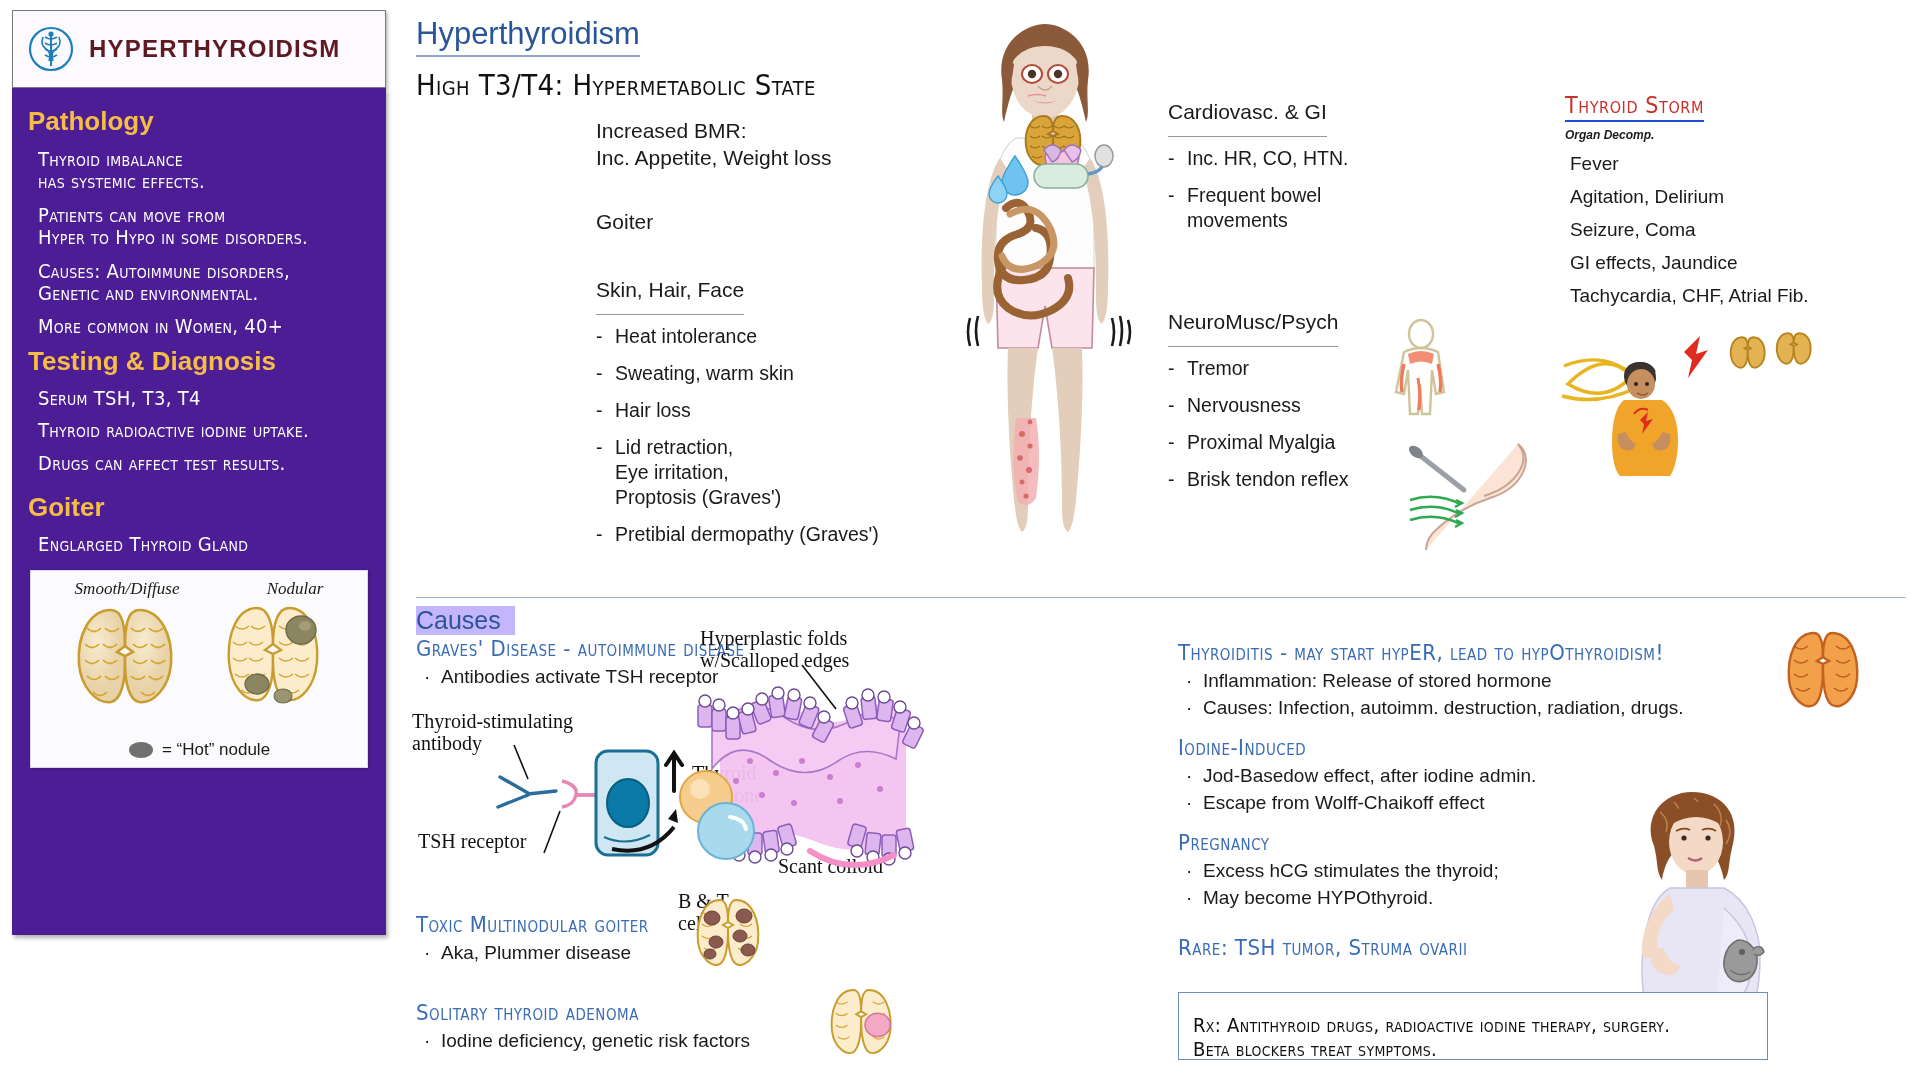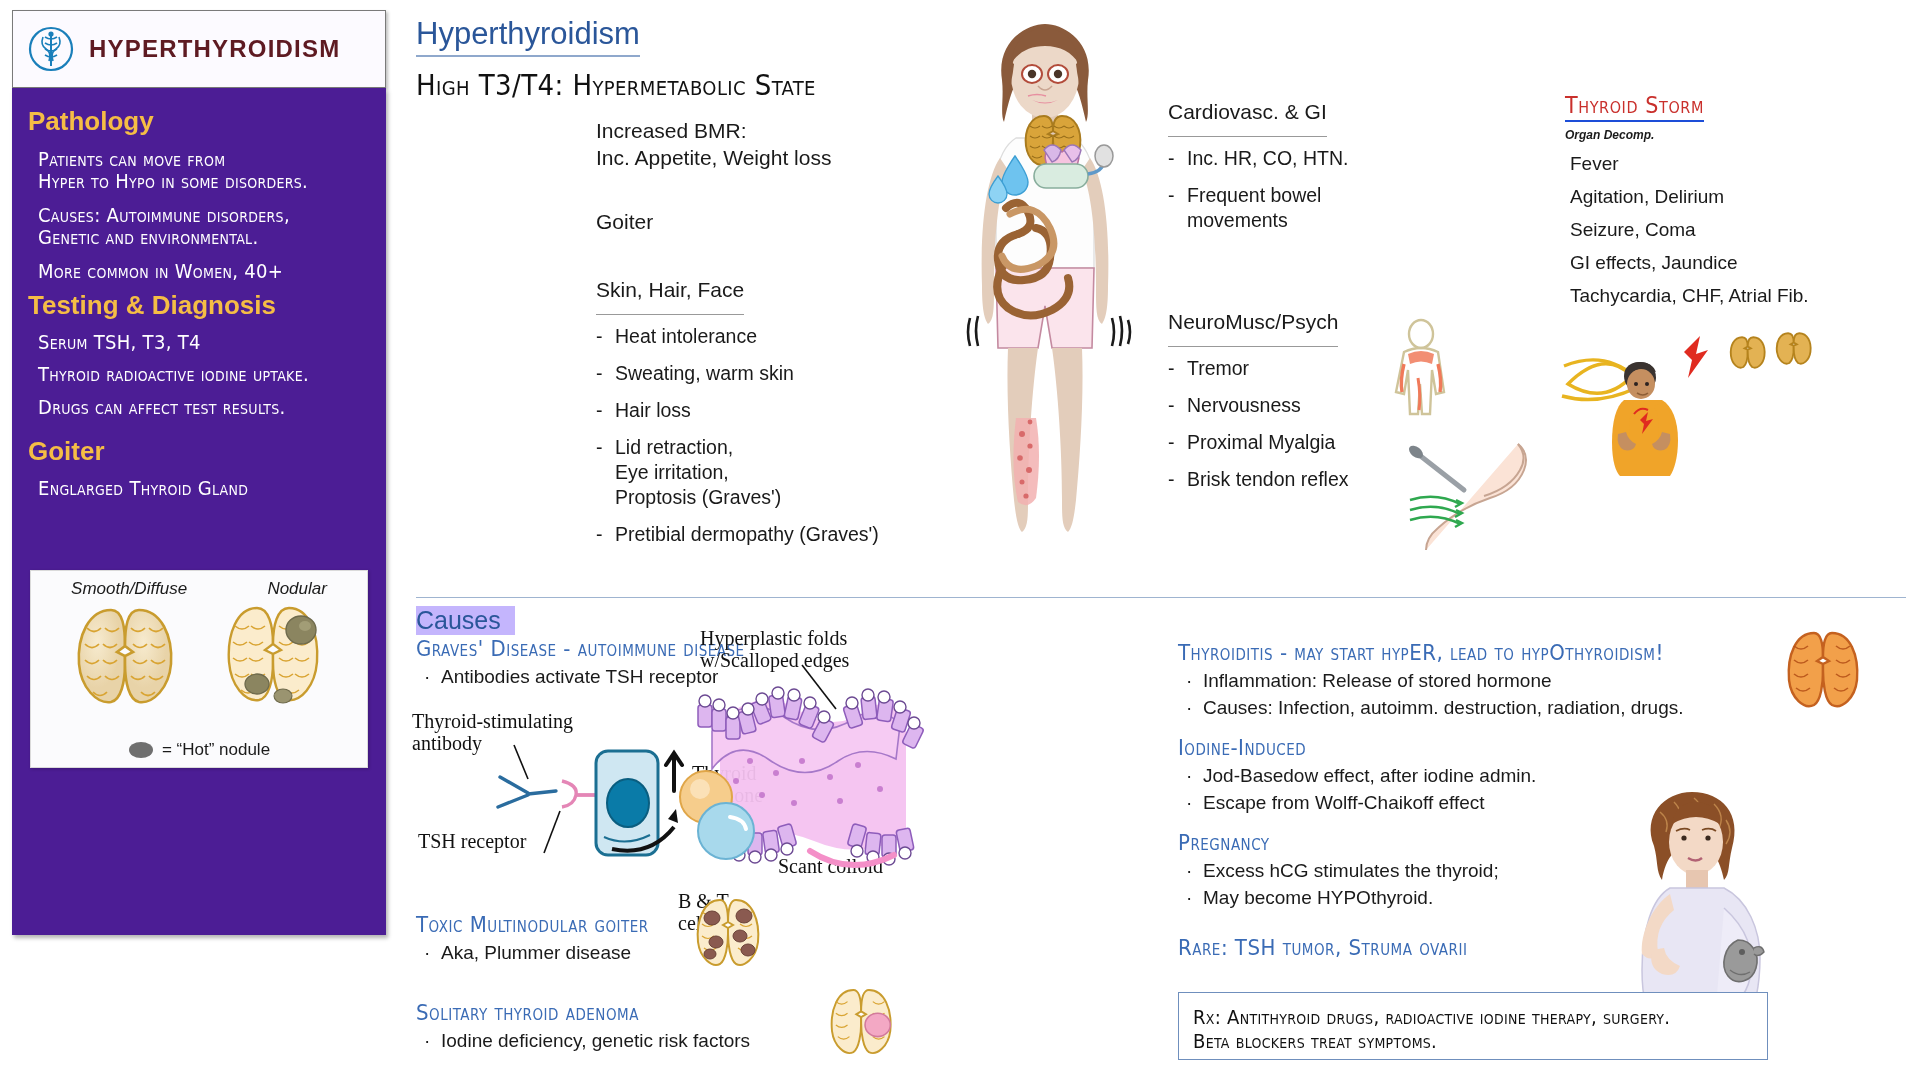--- a/index.html
+++ b/index.html
@@ -49,21 +49,21 @@
     margin-top: 11px;
   }
   .sb-line.tight { margin-top: 10px; }
   .goiter-box {
     position: absolute; left: 22px; top: 560px; width: 338px; height: 198px;
     background: #fbfbfd; border: 1px solid #dadada;
     box-shadow: 1px 1px 3px rgba(0,0,0,0.22);
   }
   .goiter-lbls {
     display: flex; justify-content: space-around;
-    padding-top: 8px; font-size: 17px; font-style: italic; color: #1a1a1a;
+    padding-top: 8px; font-size: 17px; font-style: italic; color: #1a1a1a; font-family: Liberation Serif, serif;
   }
   .goiter-figs { position: relative; height: 120px; margin-top: 2px; }
   .hot-legend {
     display: flex; align-items: center; justify-content: center;
     gap: 8px; font-size: 17px; color: #1a1a1a; margin-top: 19px;
   }
 
   
   .main-title {
     position: absolute; left: 416px; top: 16px;
@@ -114,21 +114,21 @@
   }
   .cz-bul { font-size: 19px; color: #1a1a1a; display: flex; gap: 10px; margin-top: 5px; }
   .cz-bul .dot { flex: 0 0 7px; }
   .dia-label {
     position: absolute; font-family: "Liberation Serif", serif;
     font-size: 20px; color: #111; line-height: 1.12; white-space: pre-line;
   }
   .rx-box {
     position: absolute; left: 1178px; top: 992px; width: 590px; height: 68px;
     border: 1.5px solid #6f8fbd; background: #fff;
-    padding: 12px 14px;
+    padding: 20px 14px;
   }
   .rx-line {
     font-size: 20px; color: #111; font-variant: small-caps;
     font-family: "DejaVu Sans Condensed", "Liberation Sans Narrow", "Liberation Sans", sans-serif;
     letter-spacing: 0.3px; line-height: 1.22;
   }
   svg { display: block; overflow: visible; }
 </style>
 </head>
 <body>
@@ -147,20 +147,22 @@
           <path d="M32 12 q3 8 -3 12 q-6 4 -3 12" fill="none" stroke="#1a7fba" stroke-width="1.6"></path>
           <circle cx="24" cy="9" r="2.6" fill="#1a7fba"></circle>
         </svg>
       </span>
       <span class="sidebar-title">HYPERTHYROIDISM</span>
     </div>
 
     <div class="sidebar-body">
 
       <div class="sec-head">Pathology</div>
+      <div class="sb-line" style="white-space:pre-line">Thyroid imbalance
+has systemic effects.</div>
       <div class="sb-line" style="white-space:pre-line">Patients can move from
 Hyper to Hypo in some disorders.</div>
       <div class="sb-line" style="white-space:pre-line">Causes: Autoimmune disorders,
 Genetic and environmental.</div>
       <div class="sb-line">More common in Women, 40+</div>
 
       <div class="sec-head" style="margin-top:8px">Testing  &amp; Diagnosis</div>
       <div class="sb-line tight">Serum TSH, T3, T4</div>
       <div class="sb-line tight">Thyroid radioactive iodine uptake.</div>
       <div class="sb-line tight">Drugs can affect test results.</div>

